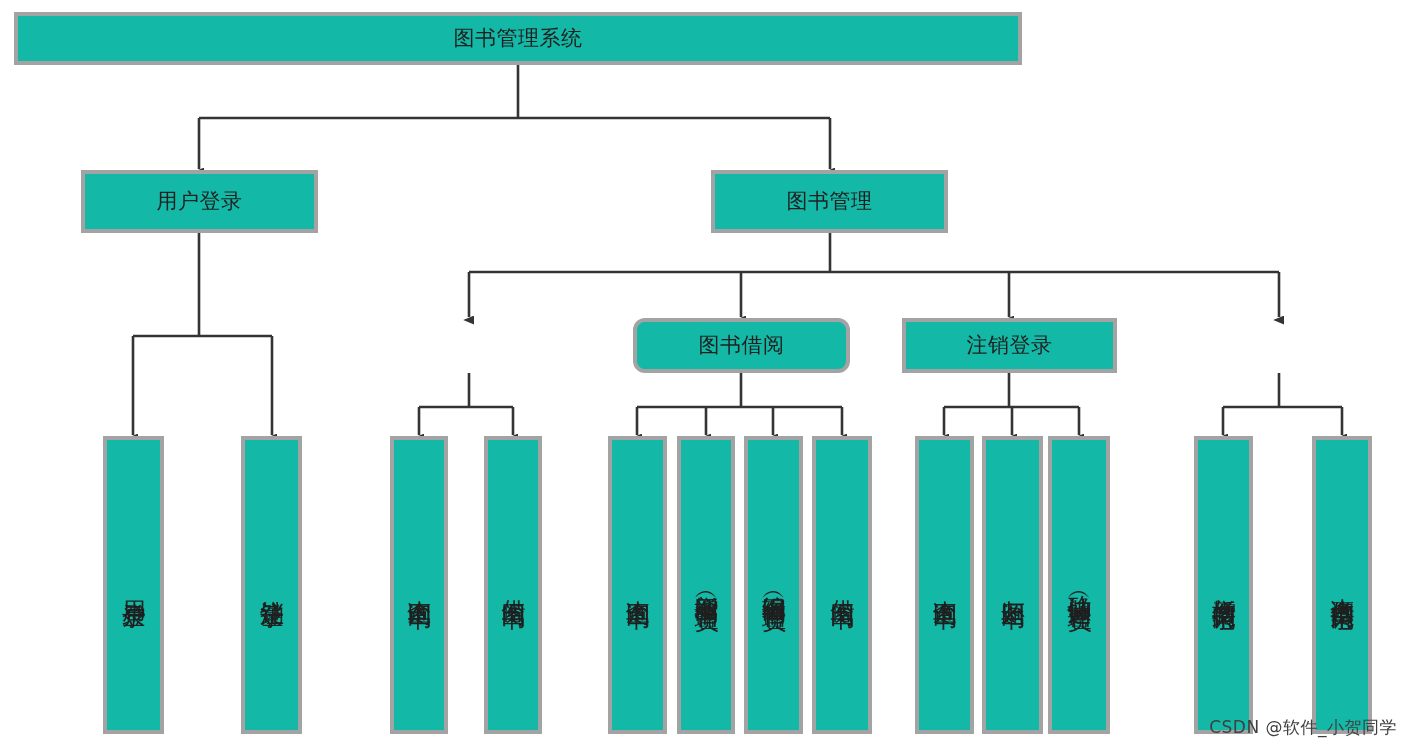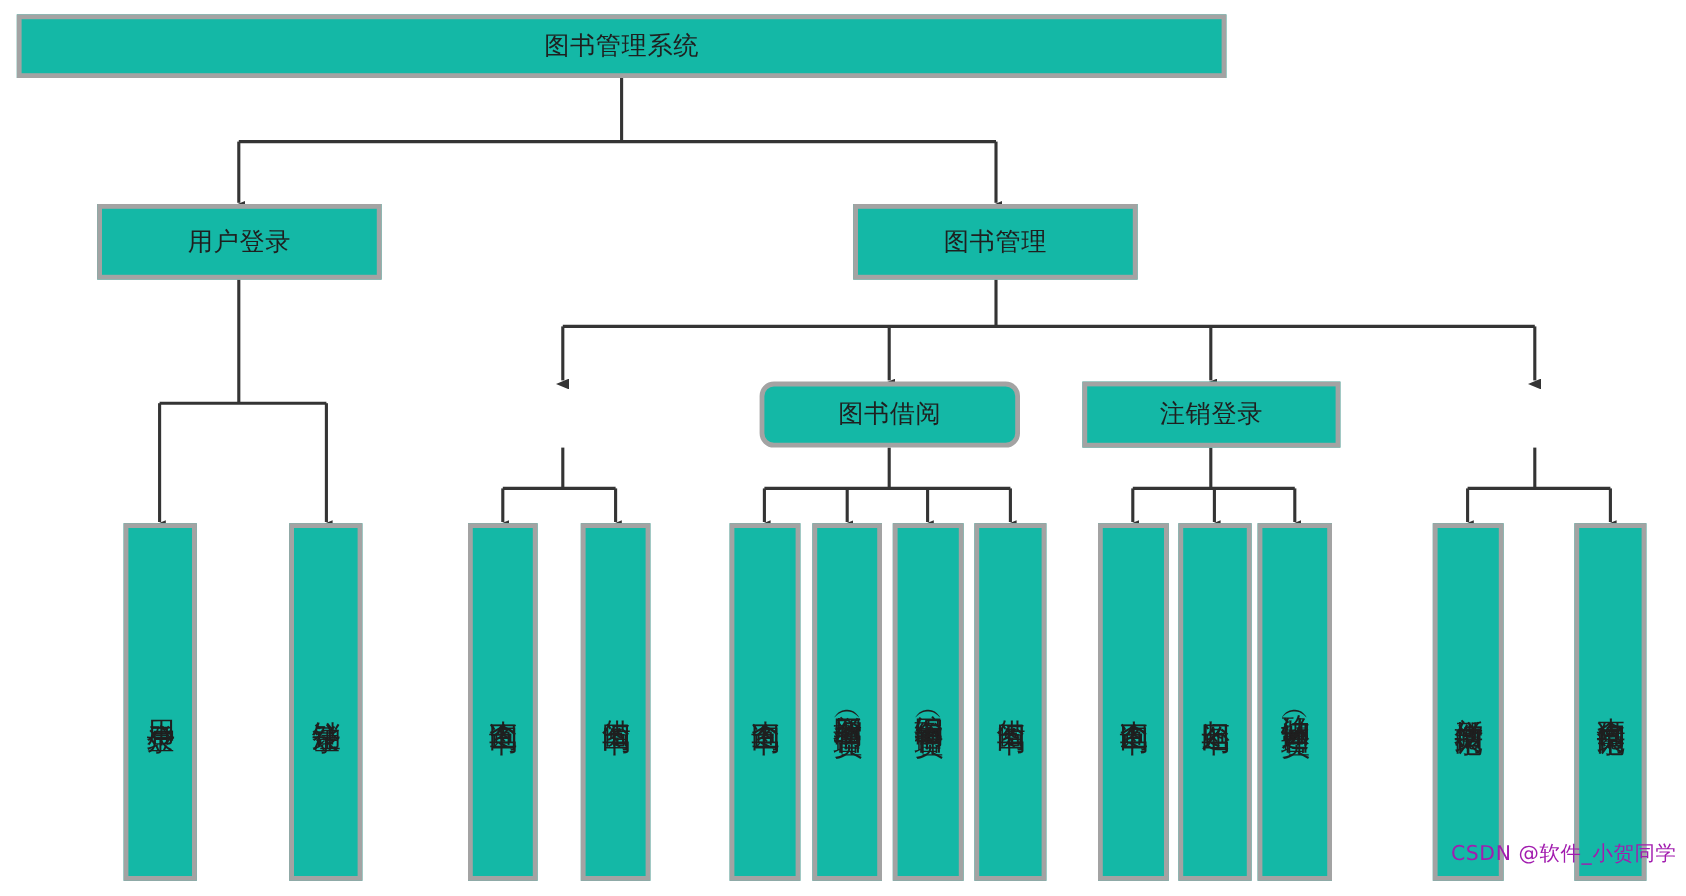--- a/index.html
+++ b/index.html
@@ -52,23 +52,23 @@
     writing-mode: vertical-rl;
     text-orientation: upright;
     font-size: 24px;
     line-height: 1.05;
     letter-spacing: 2px;
     max-height: 280px;
   }
   .watermark {
     position: absolute;
     right: 8px;
-    bottom: 24px;
+    bottom: 8px;
     font-size: 17px;
-    color: #a21caf;
+    color: #404040;
     white-space: nowrap;
     letter-spacing: 0.5px;
   }
 </style>
 </head>
 <body>
 
 <div id="canvas">
 
   <svg id="wires" viewBox="0 0 1405 747" xmlns="http://www.w3.org/2000/svg">

